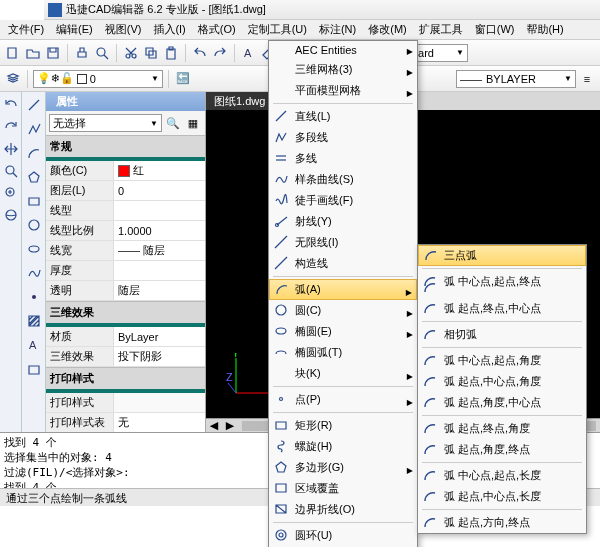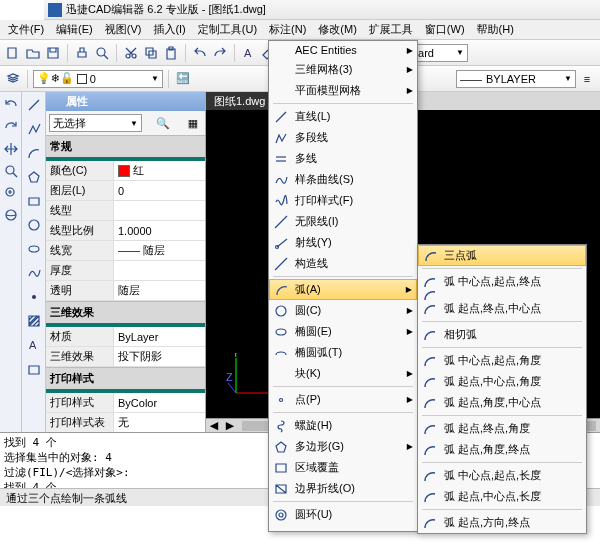--- a/index.html
+++ b/index.html
@@ -13,41 +13,41 @@
 .tbtn { width:18px; height:18px; border:1px solid transparent; display:inline-flex; align-items:center; justify-content:center; }
 .tbtn svg { width:14px; height:14px; }
 .tsep { width:1px; height:18px; background:#ccc; margin:0 3px; }
 .combo { height:18px; border:1px solid #999; background:#fff; display:flex; align-items:center; padding:0 3px; }
 .combo .arrow { margin-left:auto; font-size:8px; }
 .main { display:flex; height:340px; }
 .left-tools { width:22px; background:#eef2f8; border-right:1px solid #bcc; display:flex; flex-direction:column; align-items:center; padding-top:4px; gap:4px; }
 .left-tools .lt { width:18px; height:18px; }
 .left-tools2 { width:24px; background:#eef2f8; border-right:1px solid #bcc; display:flex; flex-direction:column; align-items:center; padding-top:4px; gap:6px; }
 .prop-panel { width:160px; background:#f4f4f4; border-right:1px solid #aaa; display:flex; flex-direction:column; }
-.prop-title { background:linear-gradient(#9fbde8,#7fa5d8); color:#fff; padding:2px 20px; font-weight:bold; }
-.prop-sel { padding:3px; display:flex; gap:12px; }
+.prop-title { background:linear-gradient(#9fbde8,#7fa5d8); color:#fff; padding:2px 10px; font-weight:bold; }
+.prop-sel { padding:3px; display:flex; gap:2px; }
 .prop-sel .combo { flex:1; }
 .prop-grid { flex:1; overflow:auto; background:#f9f9f9; }
 .prop-cat { background:#d8d8d8; padding:3px 4px; font-weight:bold; border-top:1px solid #bbb; border-bottom:4px solid #0f766e; }
 .prop-row { display:flex; border-bottom:1px solid #e0e0e0; }
 .prop-row .k { width:68px; padding:2px 4px; background:#eee; border-right:1px solid #ddd; }
 .prop-row .v { flex:1; padding:2px 4px; background:#fff; display:flex; align-items:center; gap:3px; }
 .swatch { width:12px; height:12px; background:#f00; border:1px solid #666; display:inline-block; }
 .canvas-area { flex:1; display:flex; flex-direction:column; background:#000; position:relative; }
 .tab-strip { height:18px; background:#d8d8d8; display:flex; }
 .tab-strip .tab { background:#333; color:#fff; padding:2px 8px; border-right:1px solid #555; display:flex; align-items:center; gap:3px; }
 .tab-strip .tab .x { font-size:9px; }
 .viewport { flex:1; background:#000; position:relative; }
 .ucs { position:absolute; left:20px; bottom:15px; }
 .hscroll { height:14px; background:#d8d8d8; border-top:1px solid #999; display:flex; align-items:center; }
 .hscroll .nav { width:16px; text-align:center; }
 .cmdline { height:56px; background:#fff; border-top:1px solid #999; padding:2px 4px; font-family:SimSun,monospace; white-space:pre-line; overflow:hidden; }
 .status { height:18px; background:#e8e8e8; border-top:1px solid #bbb; padding:2px 6px; }
 .menu { position:absolute; background:#f8f8f8; border:1px solid #888; box-shadow:2px 2px 6px rgba(0,0,0,.3); }
-.menu-item { display:flex; align-items:center; padding:3px 16px 3px 26px; position:relative; white-space:nowrap; }
+.menu-item { display:flex; align-items:flex-end; padding:3px 16px 3px 26px; position:relative; white-space:nowrap; }
 .menu-item .ico { position:absolute; left:4px; width:16px; height:16px; display:flex; align-items:center; justify-content:center; }
 .menu-item .arr { position:absolute; right:4px; font-size:8px; }
 .menu-item.hi { background:linear-gradient(#ffe9a8,#ffd76b); border:1px solid #e0b040; padding:2px 15px 2px 25px; }
 .menu-sep { height:1px; background:#ccc; margin:2px 4px; }
 #menu1 { left:268px; top:40px; width:150px; }
 #menu2 { left:417px; top:244px; width:170px; }
 svg.stroke path, svg.stroke line, svg.stroke circle, svg.stroke polyline { stroke:#2a4b8d; stroke-width:1.2; fill:none; }
 .arc-ico path { stroke:#2a4b8d; stroke-width:1.4; fill:none; }
 </style>
 </head>
@@ -56,20 +56,21 @@
 <div class="title-bar">
   <span class="icon"></span>
   <span>迅捷CAD编辑器 6.2 专业版 - [图纸1.dwg]</span>
 </div>
 
 <div class="menubar" id="menubar">
     <span>文件(F)</span>
     <span>编辑(E)</span>
     <span>视图(V)</span>
     <span>插入(I)</span>
+    <span>格式(O)</span>
     <span>定制工具(U)</span>
     <span>标注(N)</span>
     <span>修改(M)</span>
     <span>扩展工具</span>
     <span>窗口(W)</span>
     <span>帮助(H)</span>
   </div>
 
 <div class="toolbar1">
   <span class="tbtn">
@@ -348,23 +349,20 @@
         </div>
         <div class="prop-row">
           <div class="k">三维效果</div>
           <div class="v">
             <span>投下阴影</span>
           </div>
         </div>
         <div class="prop-cat">打印样式</div>
         <div class="prop-row">
           <div class="k">打印样式</div>
-          <div class="v">
-            <span>ByColor</span>
-          </div>
         </div>
         <div class="prop-row">
           <div class="k">打印样式表</div>
           <div class="v">
             <span>无</span>
           </div>
         </div>
         <div class="prop-row">
           <div class="k">打印表附加到</div>
           <div class="v">
@@ -455,45 +453,45 @@
         </svg>
       </span>
       <span>样条曲线(S)</span>
     </div>
     <div class="menu-item">
       <span class="ico">
         <svg class="stroke" width="14" height="14">
           <path d="M2 8Q4 4 6 9T10 5 13 10"></path>
         </svg>
       </span>
-      <span>打印样式(F)</span>
-    </div>
-    <div class="menu-item">
-      <span class="ico">
-        <svg class="stroke" width="14" height="14">
-          <line x1="1" y1="13" x2="13" y2="1"></line>
-        </svg>
-      </span>
-      <span>无限线(I)</span>
+      <span>徒手画线(F)</span>
     </div>
     <div class="menu-item">
       <span class="ico">
         <svg class="stroke" width="14" height="14">
           <line x1="3" y1="11" x2="13" y2="3"></line>
           <circle cx="3" cy="11" r="1.5" fill="#336"></circle>
         </svg>
       </span>
       <span>射线(Y)</span>
     </div>
     <div class="menu-item">
       <span class="ico">
         <svg class="stroke" width="14" height="14">
           <line x1="1" y1="13" x2="13" y2="1"></line>
         </svg>
       </span>
+      <span>无限线(I)</span>
+    </div>
+    <div class="menu-item">
+      <span class="ico">
+        <svg class="stroke" width="14" height="14">
+          <line x1="1" y1="13" x2="13" y2="1"></line>
+        </svg>
+      </span>
       <span>构造线</span>
     </div>
     <div class="menu-sep"></div>
     <div class="menu-item hi">
       <span class="ico">
         <svg class="stroke" width="14" height="14">
           <path d="M2 12A8 8 0 0 1 12 4"></path>
         </svg>
       </span>
       <span>弧(A)</span>
@@ -537,20 +535,28 @@
           <circle cx="7" cy="7" r="1.5" fill="#336" stroke="none"></circle>
         </svg>
       </span>
       <span>点(P)</span>
       <span class="arr">▶</span>
     </div>
     <div class="menu-sep"></div>
     <div class="menu-item">
       <span class="ico">
         <svg class="stroke" width="14" height="14">
+          <path d="M2 4h10v7H2z"></path>
+        </svg>
+      </span>
+      <span>矩形(R)</span>
+    </div>
+    <div class="menu-item">
+      <span class="ico">
+        <svg class="stroke" width="14" height="14">
           <path d="M7 2a3 2 0 0 1 0 4a3 2 0 0 0 0 4a3 2 0 0 1 0 3"></path>
         </svg>
       </span>
       <span>螺旋(H)</span>
     </div>
     <div class="menu-item">
       <span class="ico">
         <svg class="stroke" width="14" height="14">
           <path d="M7 2l5 4-2 6H4L2 6z"></path>
         </svg>

